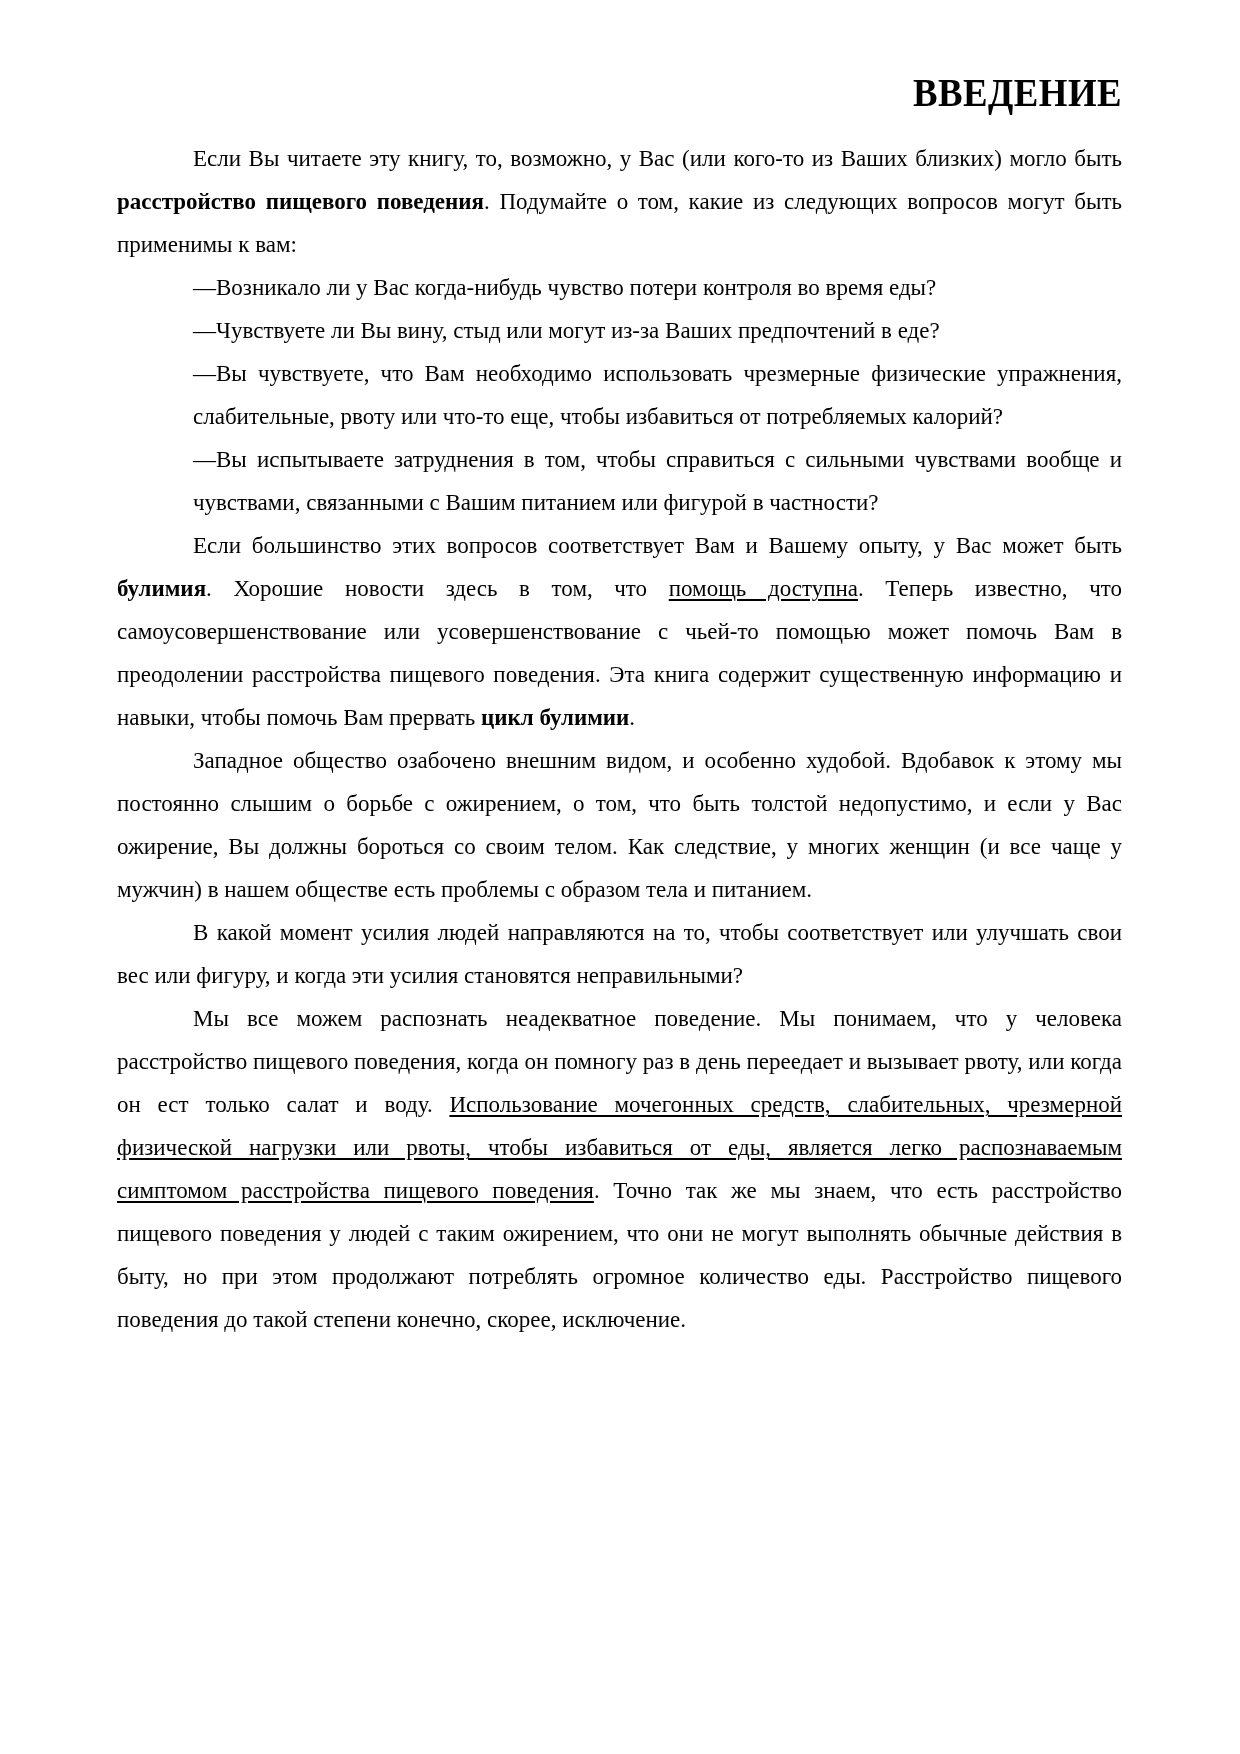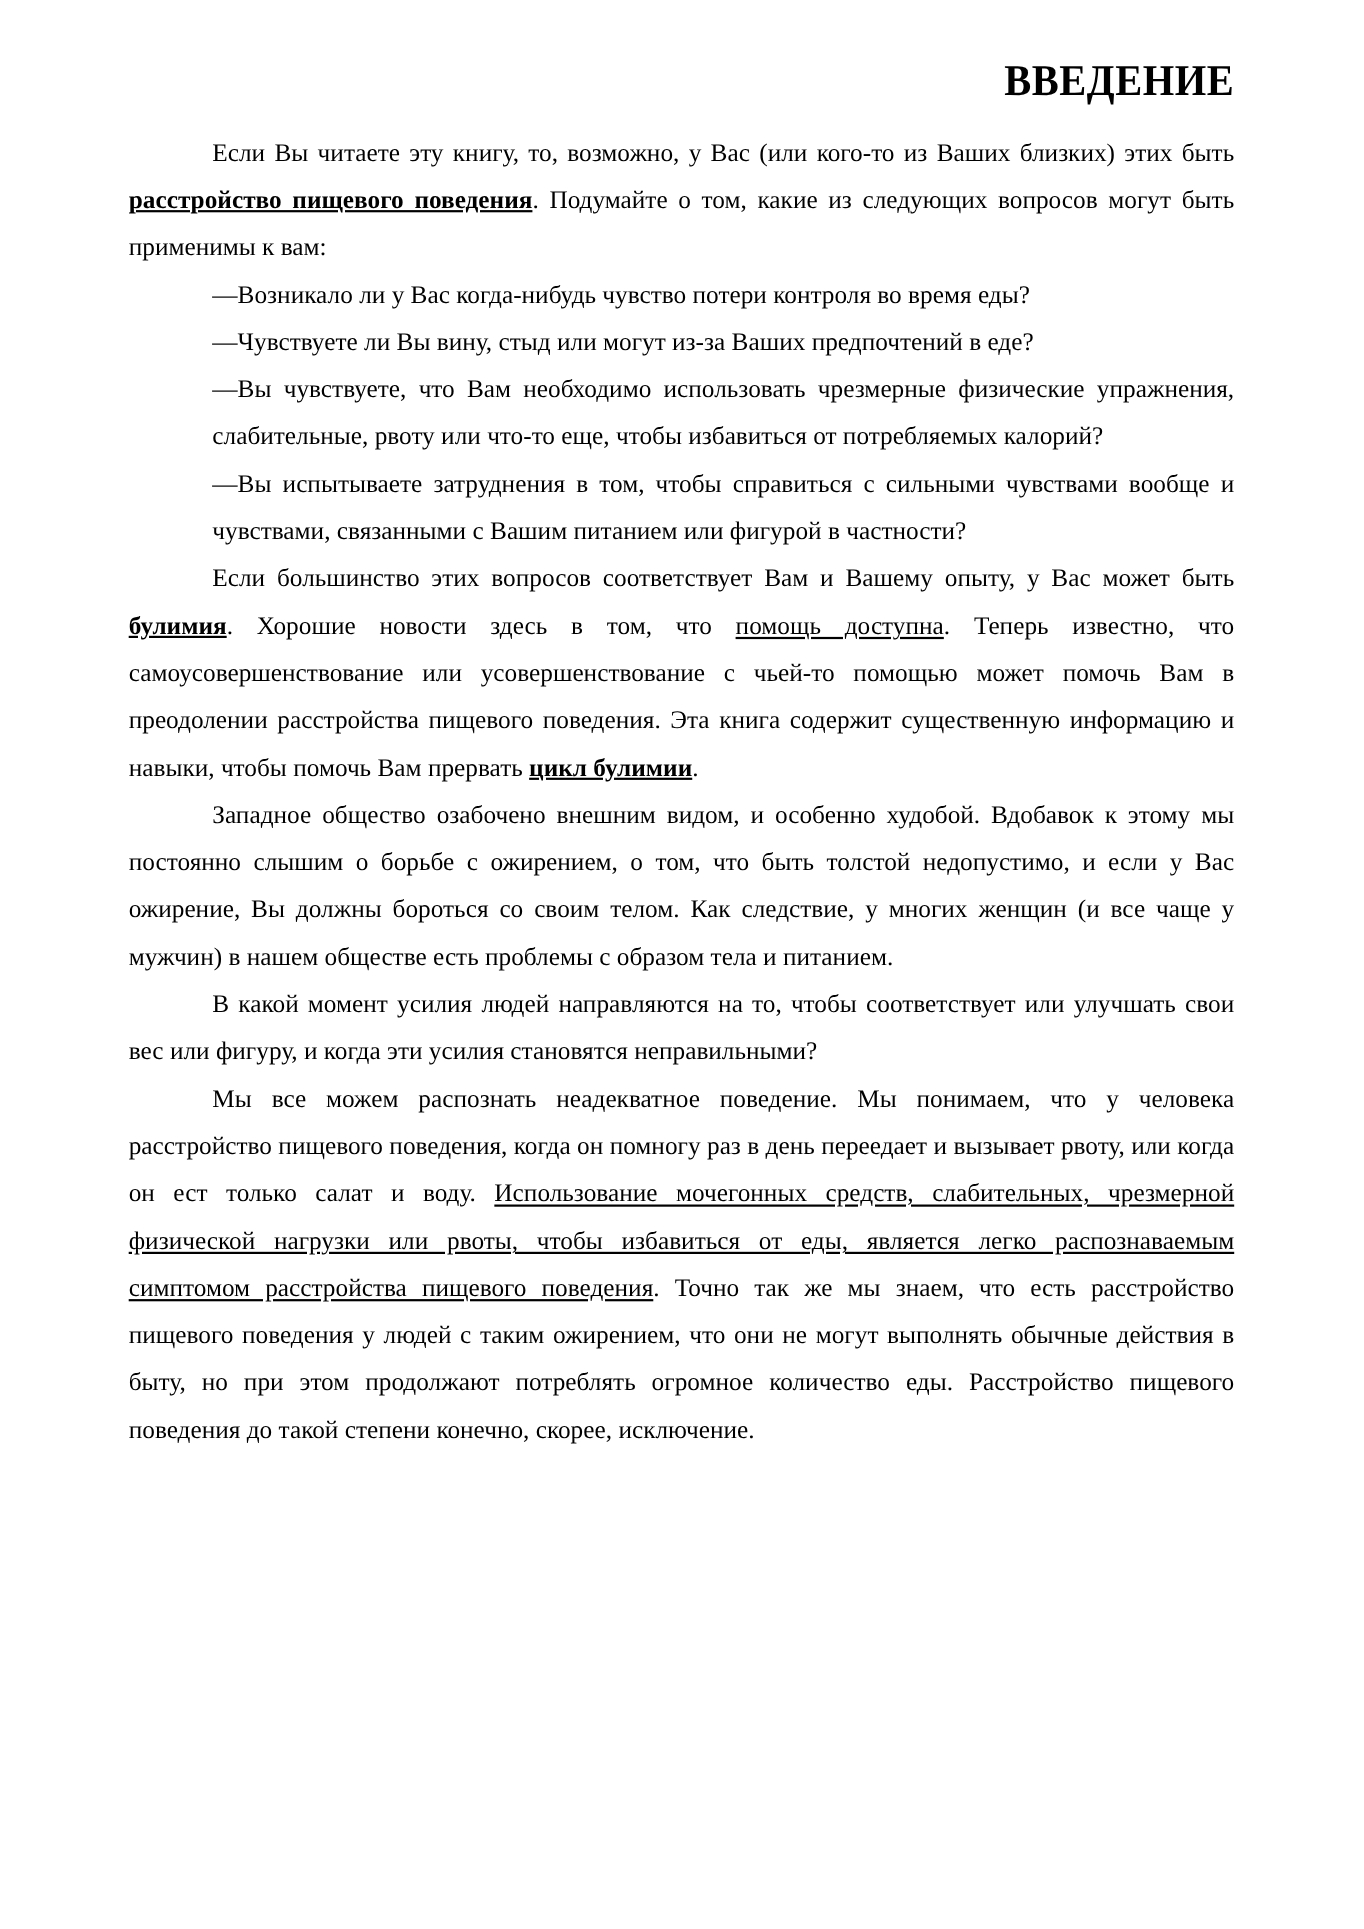--- a/index.html
+++ b/index.html
@@ -11,21 +11,21 @@
     width: 1240px;
     height: 1754px;
     position: relative;
     overflow: hidden;
     color: #000000;
     font-family: "Liberation Serif", "DejaVu Serif", serif;
   }
   .page {
     position: absolute;
     left: 117px;
-    top: 48px;
+    top: 68px;
     width: 1005px;
   }
   .heading {
     text-align: right;
     font-weight: bold;
     font-size: 40px;
     line-height: 50px;
     margin: 0 0 19px 0;
     letter-spacing: 0.5px;
     transform: scaleX(0.92);
@@ -39,34 +39,34 @@
     margin: 0;
     text-align: justify;
   }
   .indent {
     text-indent: 76px;
   }
   .question {
     padding-left: 76px;
     text-align: justify;
   }
-  b { font-weight: bold; text-decoration: underline; }
+  b { font-weight: bold; }
   u {
     text-decoration-thickness: 2px;
     text-underline-offset: 3px;
   }
 </style>
 </head>
 <body>
 
 <div class="page">
   <h1 class="heading">ВВЕДЕНИЕ</h1>
 
   <div class="body-text">
-    <p class="indent"><span>Если Вы читаете эту книгу, то, возможно, у Вас (или кого-то из Ваших близких) этих быть </span><b>расстройство пищевого поведения</b><span>. Подумайте о том, какие из следующих вопросов могут быть применимы к вам:</span></p>
+    <p class="indent"><span>Если Вы читаете эту книгу, то, возможно, у Вас (или кого-то из Ваших близких) могло быть </span><b>расстройство пищевого поведения</b><span>. Подумайте о том, какие из следующих вопросов могут быть применимы к вам:</span></p>
 
     <p class="question">—Возникало ли у Вас когда-нибудь чувство потери контроля во время еды?</p>
     <p class="question">—Чувствуете ли Вы вину, стыд или могут из-за Ваших предпочтений в еде?</p>
     <p class="question">—Вы чувствуете, что Вам необходимо использовать чрезмерные физические упражнения, слабительные, рвоту или что-то еще, чтобы избавиться от потребляемых калорий?</p>
     <p class="question">—Вы испытываете затруднения в том, чтобы справиться с сильными чувствами вообще и чувствами, связанными с Вашим питанием или фигурой в частности?</p>
 
     <p class="indent"><span>Если большинство этих вопросов соответствует Вам и Вашему опыту, у Вас может быть </span><b>булимия</b><span>. Хорошие новости здесь в том, что </span><u>помощь доступна</u><span>. Теперь известно, что самоусовершенствование или усовершенствование с чьей-то помощью может помочь Вам в преодолении расстройства пищевого поведения. Эта книга содержит существенную информацию и навыки, чтобы помочь Вам прервать </span><b>цикл булимии</b><span>.</span></p>
 
     <p class="indent">Западное общество озабочено внешним видом, и особенно худобой. Вдобавок к этому мы постоянно слышим о борьбе с ожирением, о том, что быть толстой недопустимо, и если у Вас ожирение, Вы должны бороться со своим телом. Как следствие, у многих женщин (и все чаще у мужчин) в нашем обществе есть проблемы с образом тела и питанием.</p>
 

